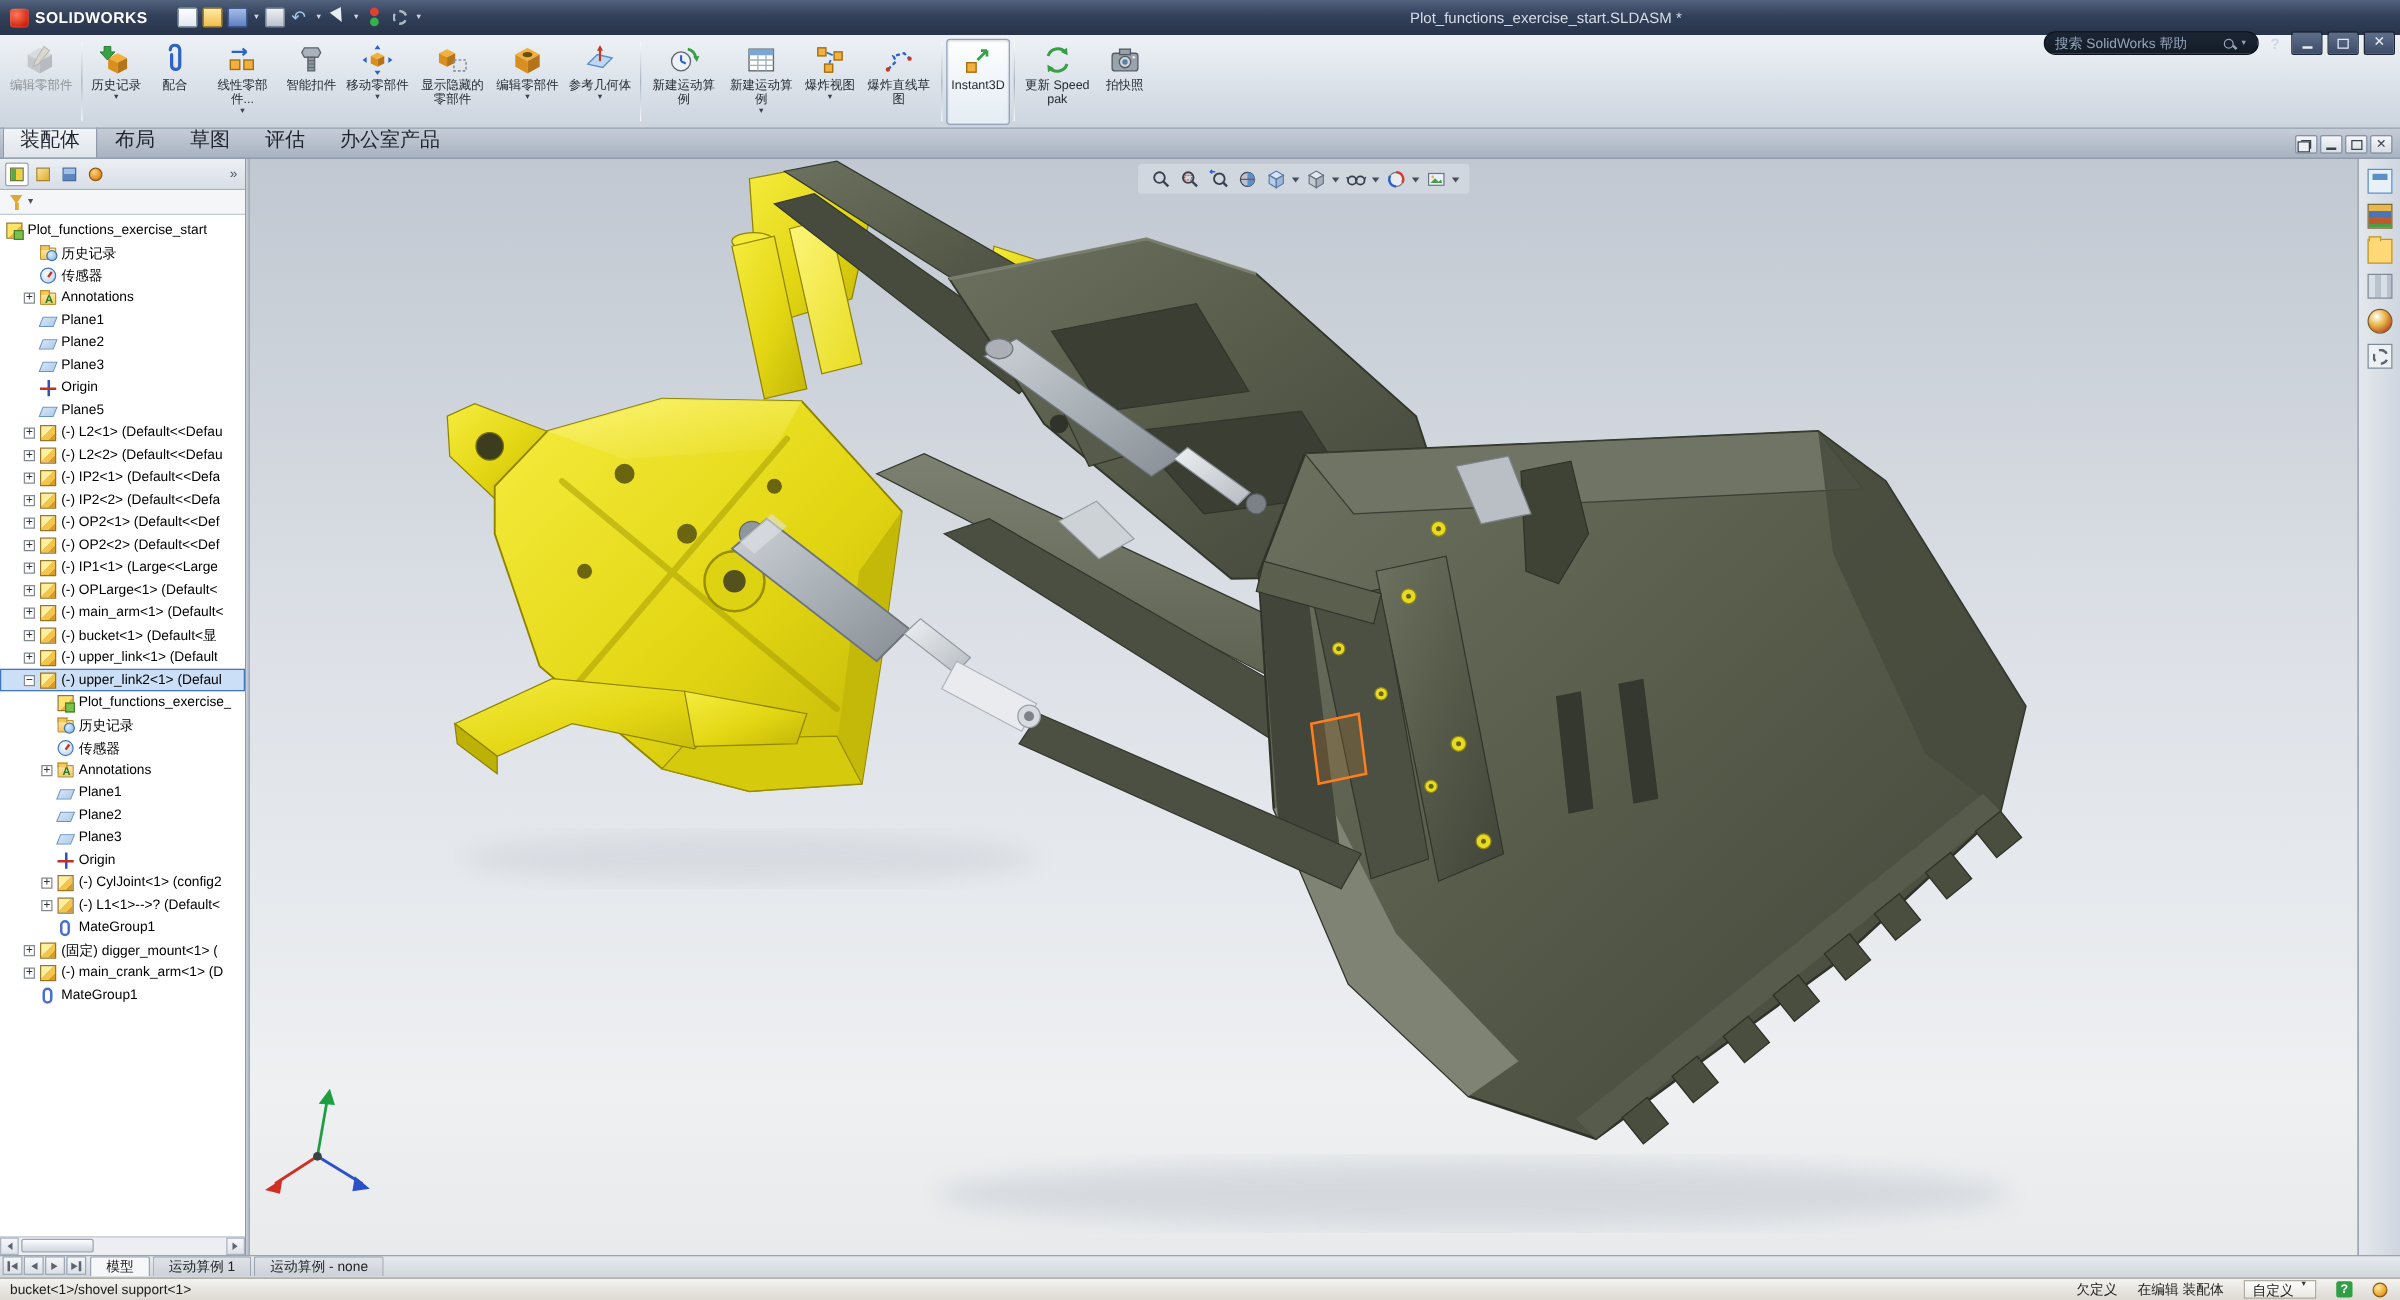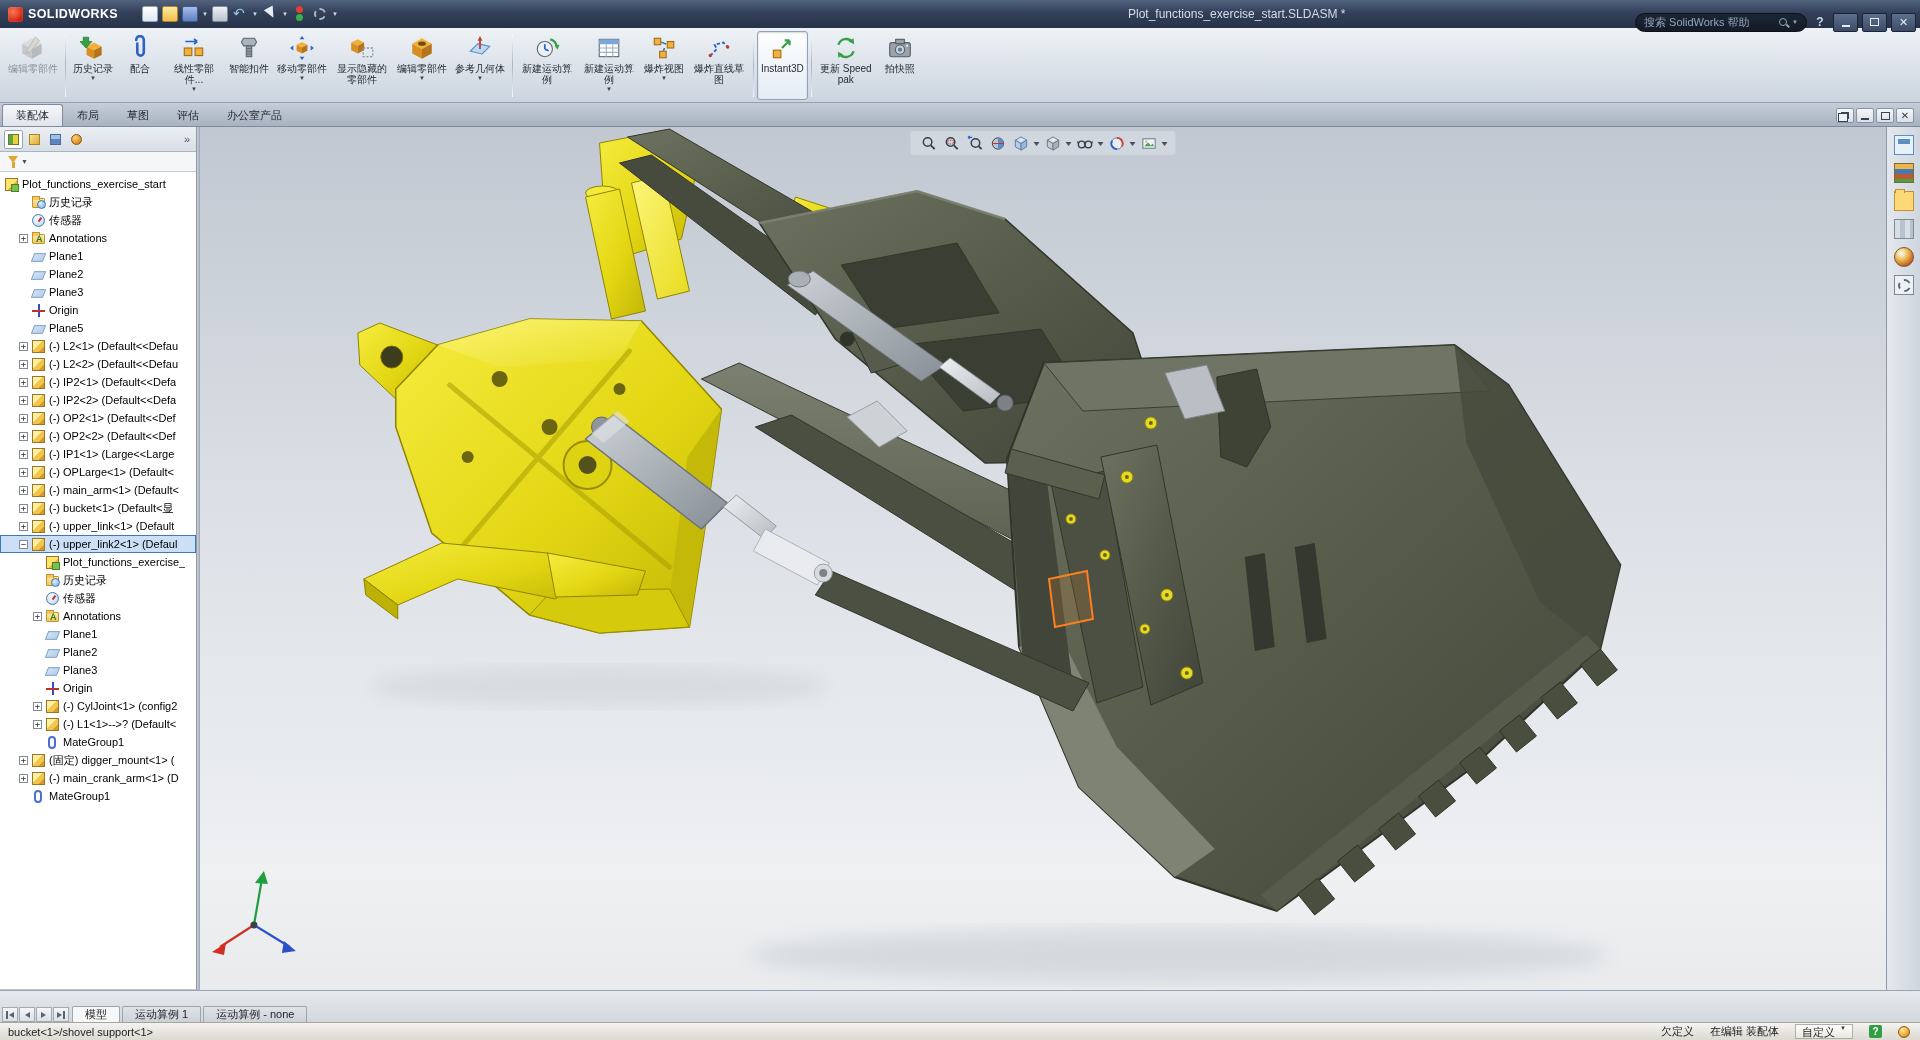--- a/index.html
+++ b/index.html
@@ -20,21 +20,21 @@
 .qi-open{background:linear-gradient(180deg,#ffe9a8,#f0be4a);border:1px solid #b08a28}
 .qi-save{background:linear-gradient(#a6bdea,#5f7fc0);border:1px solid #3c5a94}
 .qi-print{background:linear-gradient(#eef1f5,#b9c2cc);border:1px solid #7e8a98}
 .qi-undo::before{content:"↶";position:absolute;left:1px;top:0;font-size:14px;line-height:15px;color:#9fc8e8}
 .qi-pointer::before{content:"";position:absolute;left:5px;top:1px;border:5px solid transparent;border-top:11px solid #e8edf4;transform:rotate(-28deg)}
 .qi-rebuild::before{content:"";position:absolute;left:4px;top:0;width:7px;height:7px;border-radius:50%;background:#e04030}
 .qi-rebuild::after{content:"";position:absolute;left:4px;top:8px;width:7px;height:7px;border-radius:50%;background:#35b04a}
 .qi-options::before{content:"";position:absolute;inset:2px;border:2px dashed #aeb9c8;border-radius:50%}
 .qcaret{font-size:6px;color:#cfd8e4}
 .doc-title{position:absolute;left:1128px;top:0;line-height:28px;font-size:12px;color:#d6dde8;white-space:nowrap}
-.tb-right{position:absolute;right:4px;top:0;height:44px;display:flex;align-items:center;gap:4px}
+.tb-right{position:absolute;right:4px;top:0;height:44px;display:flex;align-items:flex-end;gap:4px}
 .search-box{width:172px;height:19px;background:linear-gradient(#1c2534,#141b27);border:1px solid #0b1018;border-radius:10px;display:flex;align-items:center;padding:0 8px;gap:5px}
 .search-text{flex:1;font-size:11px;color:#93a4ba;white-space:nowrap;overflow:hidden}
 .mag-icon{width:8px;height:8px;border:1.5px solid #93a4ba;border-radius:50%;position:relative;flex:none}
 .mag-icon::after{content:"";position:absolute;width:4px;height:1.5px;background:#93a4ba;transform:rotate(45deg);right:-3.5px;bottom:-1px}
 .s-caret{font-size:6px;color:#93a4ba}
 .tb-help{width:18px;height:18px;text-align:center;line-height:18px;font-size:12px;font-weight:bold;color:#cfd8e4}
 .winbtn{width:25px;height:19px;border:1px solid #1b2536;border-radius:2px;background:linear-gradient(#5e6f8c,#3c4c68);display:flex;align-items:center;justify-content:center;cursor:default}
 .wb-min{width:8px;height:2px;background:#e8edf4;margin-top:7px}
 .wb-max{width:9px;height:8px;border:1.5px solid #e8edf4}
 .wb-x{font-size:11px;color:#e8edf4;line-height:1}
@@ -45,21 +45,21 @@
 .rbtn .ricon{width:30px;height:28px;flex:none;display:flex;align-items:center;justify-content:center}
 .ricon svg{width:26px;height:26px}
 .rlab{font-size:10px;line-height:11px;text-align:center;color:#272c34;margin-top:1px;word-break:break-all}
 .rcaret{font-size:6px;color:#3a414c;margin-top:1px}
 .rbtn.disabled{opacity:.45;filter:grayscale(.8)}
 .rbtn.pressed{background:linear-gradient(#fdfefe,#e4ecf4);border-color:#8fa3bd;box-shadow:inset 0 1px 2px rgba(0,0,0,.15)}
 .rsep{width:1px;margin:3px 3px;background:linear-gradient(180deg,#f8fafc,#a9b4c1,#f8fafc)}
 
 
 .cmdtab-row{position:absolute;top:103px;left:0;right:0;height:24px;background:linear-gradient(#c6cdd8,#a8b2c0);display:flex;align-items:flex-end;padding-left:2px;z-index:8;border-bottom:1px solid #7e8b9c}
-.ctab{padding:3px 13px;font-size:11px;color:#1f252e;border:1px solid transparent;border-bottom:none;border-radius:3px 3px 0 0;cursor:default}
+.ctab{padding:3px 13px;font-size:16px;color:#1f252e;border:1px solid transparent;border-bottom:none;border-radius:3px 3px 0 0;cursor:default}
 .ctab.active{background:linear-gradient(#f4f6f9,#e0e5ec);border-color:#7e8b9c}
 .doc-controls{margin-left:auto;display:flex;align-items:center;padding:0 6px 3px}
 .dcbtn{width:18px;height:15px;border:1px solid #8694a6;background:linear-gradient(#f5f7f9,#d9dfe6);border-radius:2px;margin-left:2px;display:flex;align-items:center;justify-content:center;position:relative}
 .dc-rest-a{position:relative;width:8px;height:7px;border:1px solid #39424e;background:#eef1f4}
 .dc-rest-a::before{content:"";position:absolute;left:-4px;bottom:-4px;width:8px;height:7px;border:1px solid #39424e;background:#eef1f4}
 .dc-min-a{width:8px;height:2px;background:#39424e;margin-top:6px}
 .dc-max-a{width:9px;height:8px;border:1.5px solid #39424e}
 .dc-x-a{font-size:10px;line-height:1;color:#39424e}
 
 
@@ -121,21 +121,21 @@
 .tp-res::before{content:"";position:absolute;left:3px;top:3px;right:3px;height:5px;background:#5b8fc6}
 .tp-lib{background:repeating-linear-gradient(180deg,#e8b84b 0 5px,#4a76b8 5px 10px,#c05a2a 10px 15px,#4a9e4a 15px 20px);border:1px solid #7e6a30}
 .tp-exp{background:#ffd977;border:1px solid #c2922c}
 .tp-exp::before{content:"";position:absolute;top:-3px;left:0;width:8px;height:3px;background:#ffd977;border:1px solid #c2922c;border-bottom:none}
 .tp-pal{background:repeating-linear-gradient(90deg,#d8dee5 0 5px,#b9c2cc 5px 10px);border:1px solid #7e8a98}
 .tp-app{border-radius:50%;background:radial-gradient(circle at 35% 30%,#fff,#e8b84b 40%,#c05a2a 75%,#8a3a1a);border:1px solid #7e5a2a}
 .tp-prop{background:#eef1f4;border:1px solid #7e8a98}
 .tp-prop::after{content:"";position:absolute;right:2px;bottom:2px;width:9px;height:9px;border:2px dashed #5a6676;border-radius:50%}
 
 
-.motion-bar{position:absolute;left:0;right:0;bottom:18px;height:32px;background:linear-gradient(#e6e9ed,#d2d7dd);border-top:1px solid #9aa5b2;display:flex;align-items:flex-end;padding-left:2px;z-index:8}
+.motion-bar{position:absolute;left:0;right:0;bottom:18px;height:18px;background:linear-gradient(#e6e9ed,#d2d7dd);border-top:1px solid #9aa5b2;display:flex;align-items:flex-start;padding-left:2px;z-index:8}
 .nv{width:16px;height:15px;border:1px solid #a0aab6;background:linear-gradient(#f4f6f8,#dbe0e6);display:flex;align-items:center;justify-content:center;margin-right:1px}
 .tri{width:0;height:0;border:3.5px solid transparent}
 .tri.l{border-right:5px solid #5a6470;margin-left:-2px}
 .tri.r{border-left:5px solid #5a6470;margin-right:-2px}
 .nv .bar{width:1.5px;height:8px;background:#5a6470}
 .mtab-item{padding:0 12px;font-size:11px;color:#222;border:1px solid #9aa5b2;border-bottom:none;background:linear-gradient(#dfe3e8,#ccd2d9);margin-left:2px;border-radius:2px 2px 0 0;height:16px;display:flex;align-items:center;cursor:default}
 .mtab-item.active{background:#f6f7f9}
 .statusbar{position:absolute;left:0;right:0;bottom:0;height:18px;background:linear-gradient(#f4f3f0,#ddd9d3);border-top:1px solid #a8a49c;display:flex;align-items:center;font-size:11px;color:#1c1c1c;z-index:8}
 .sb-left{padding-left:8px}
 .sb-right{margin-left:auto;display:flex;align-items:center;gap:16px;padding-right:10px}

